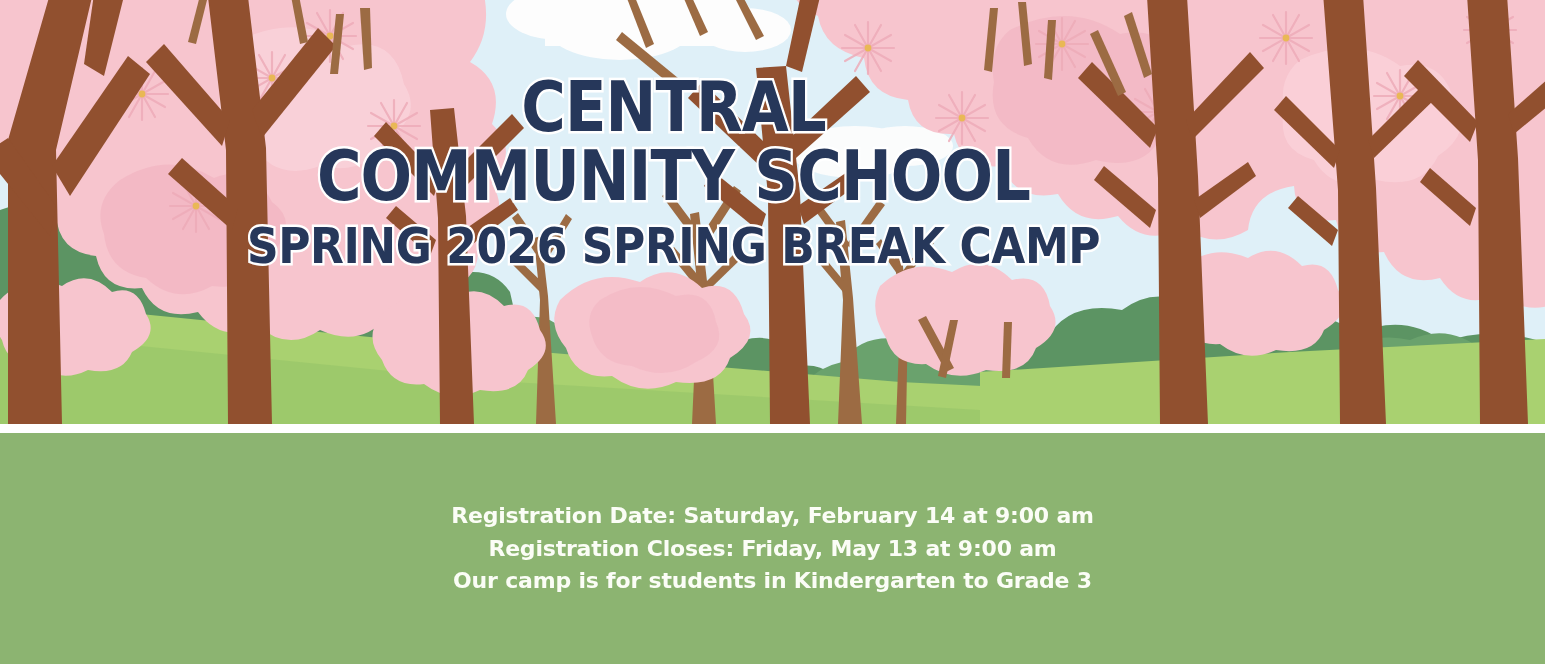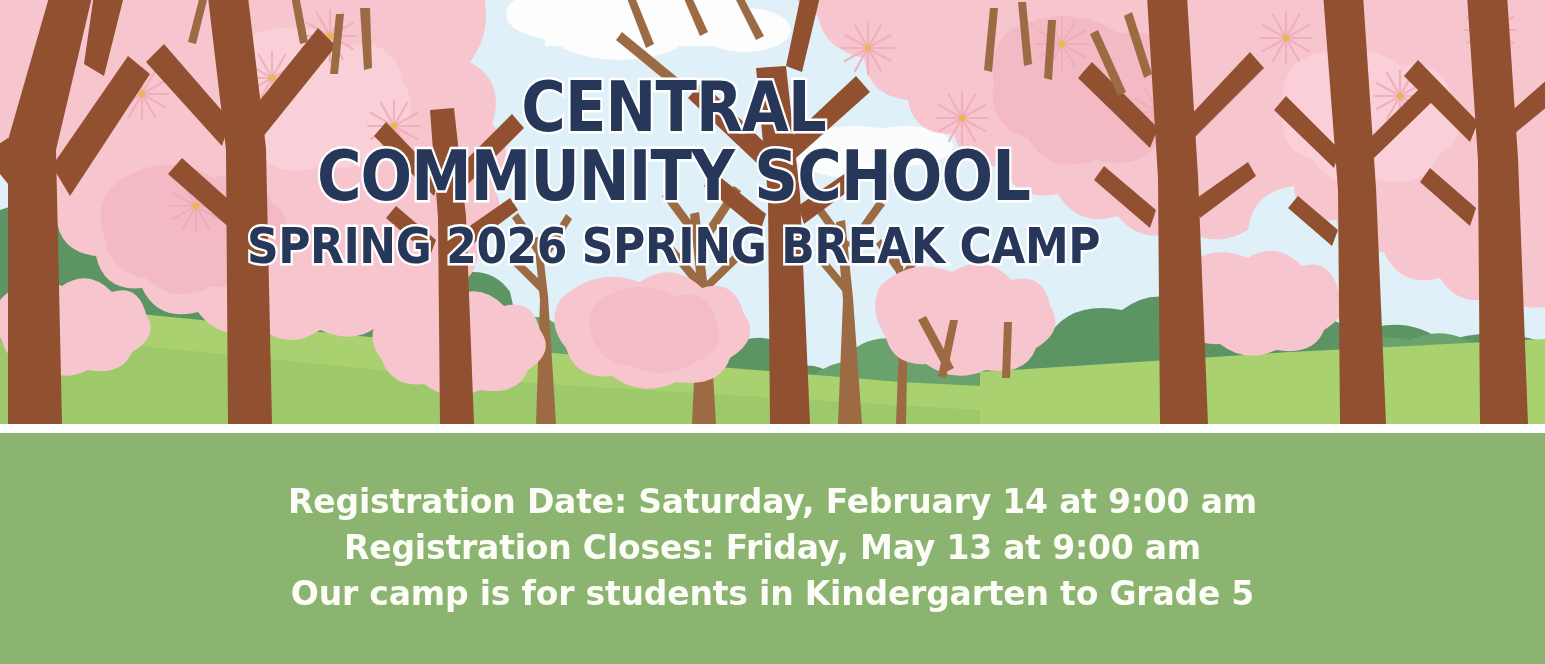--- a/index.html
+++ b/index.html
@@ -41,21 +41,21 @@
     display:flex;
     flex-direction:column;
     align-items:center;
     justify-content:center;
     gap:7px;
   }
   .info-line{
     color:#fbfdf6;
     font-family:"DejaVu Sans",sans-serif;
     font-weight:bold;
-    font-size:33px;
+    font-size:22px;
     line-height:1.18;
     letter-spacing:-0.2px;
     text-align:center;
     white-space:nowrap;
   }
 
   
   .headline{
     position:absolute;
     left:0; top:0;
@@ -432,16 +432,16 @@
       <span class="hl hl-2">COMMUNITY SCHOOL</span>
       <span class="hl hl-3">SPRING 2026 SPRING BREAK CAMP</span>
     </div>
   </div>
 
   <div class="divider"></div>
 
   <div class="info-panel">
     <div class="info-line">Registration Date: Saturday, February 14 at 9:00 am</div>
     <div class="info-line">Registration Closes: Friday, May 13 at 9:00 am</div>
-    <div class="info-line">Our camp is for students in Kindergarten to Grade 5</div>
+    <div class="info-line">Our camp is for students in Kindergarten to Grade 3</div>
   </div>
 
 </div>
 
 </body></html>

